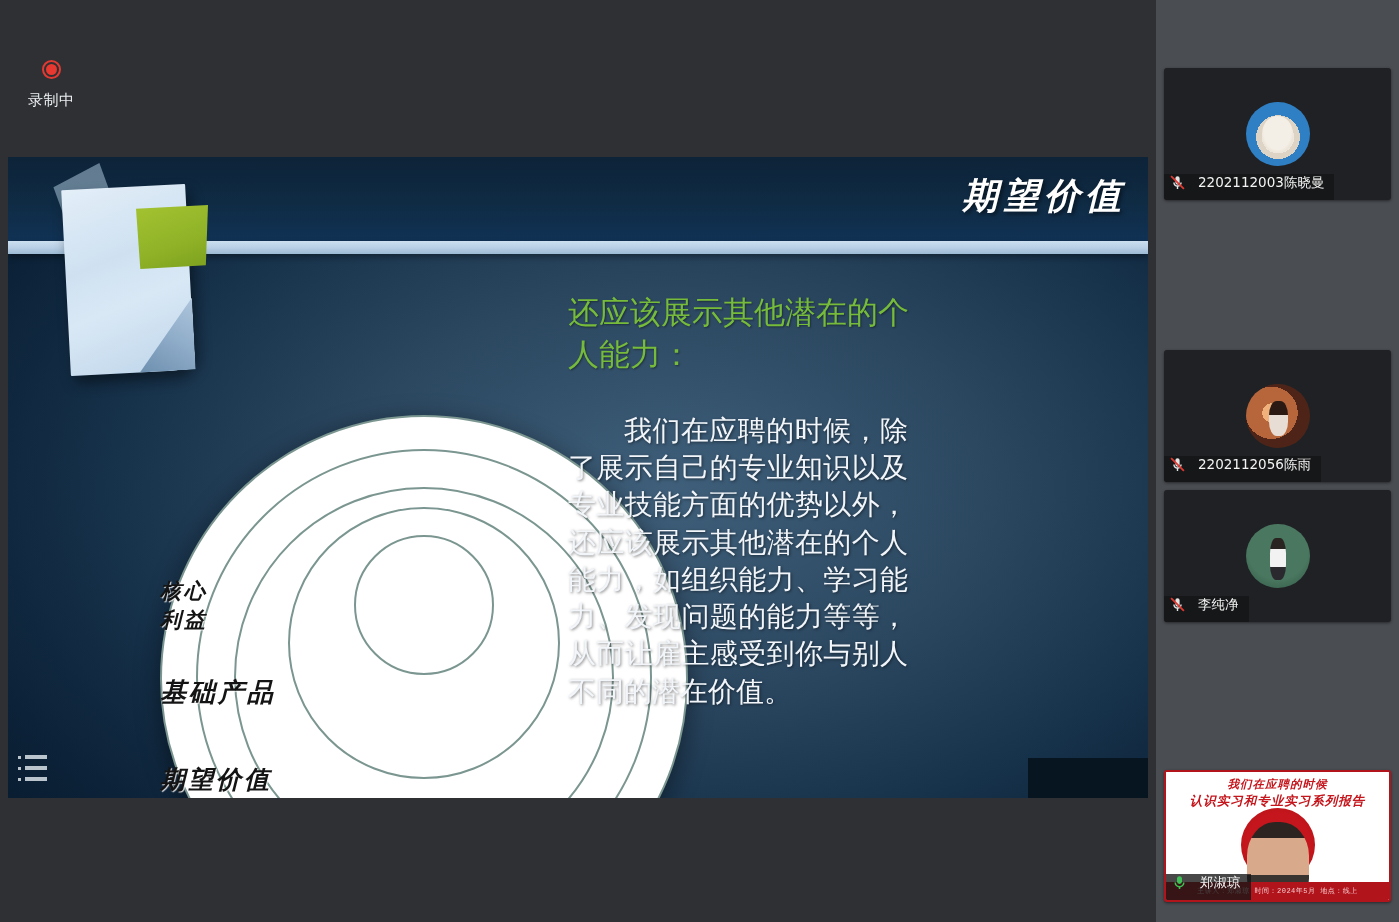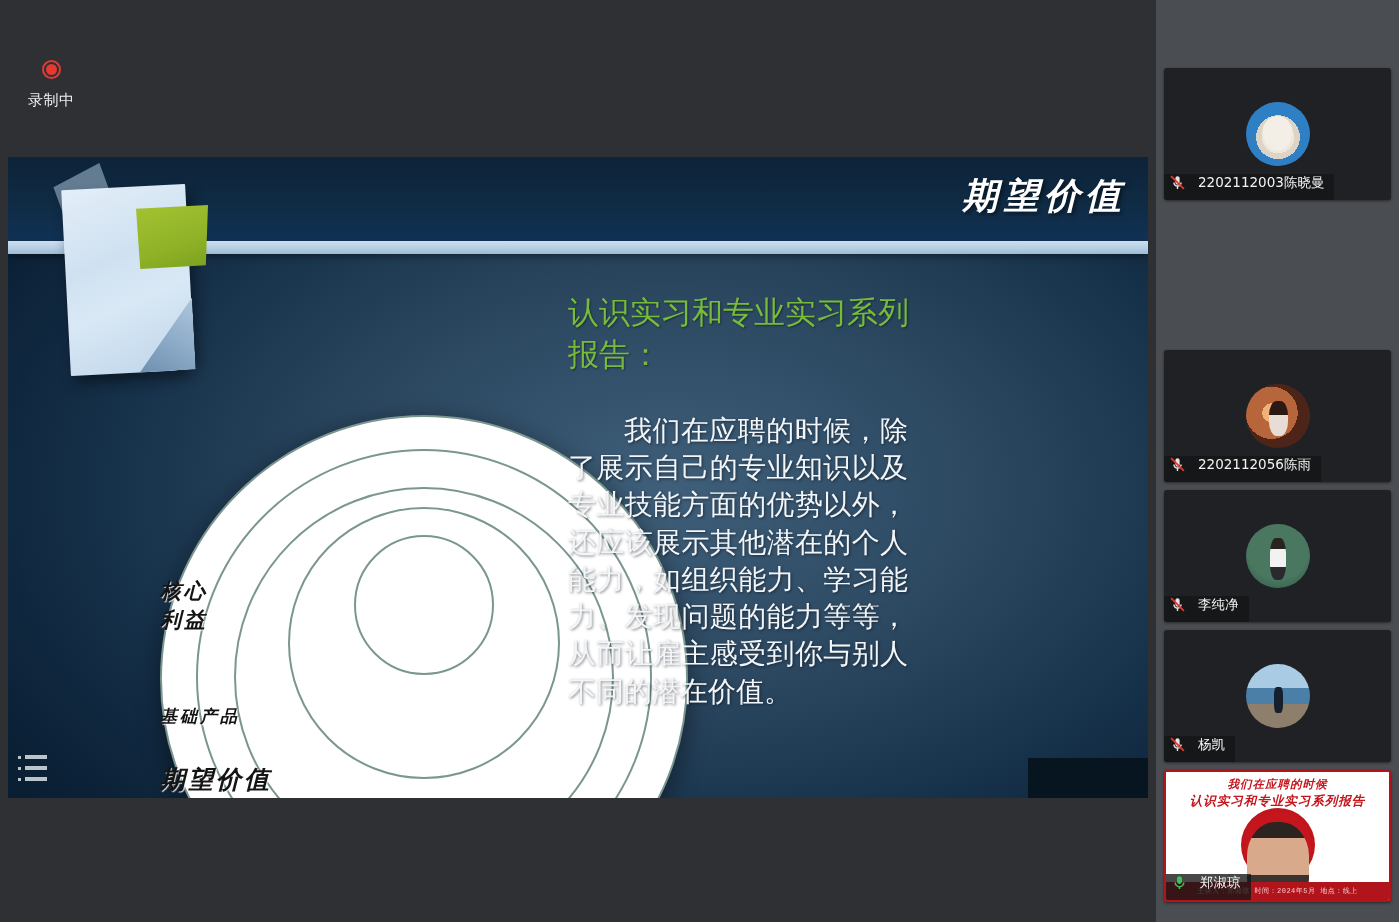--- a/index.html
+++ b/index.html
@@ -115,21 +115,21 @@
     text-align: left;
     color: #141414;
     font-weight: bold;
     font-style: italic;
     font-family: "DejaVu Serif", serif;
     letter-spacing: 3px;
     text-shadow: 1px 1px 1px rgba(255,255,255,.85);
     z-index: 6;
   }
   #lbl-core     { top: 162px; font-size: 21px; line-height: 1.38; }
-  #lbl-basic    { top: 290px; font-size: 17px; }
+  #lbl-basic    { top: 260px; font-size: 26px; }
   #lbl-expected { top: 348px; font-size: 25px; }
 
   
   #slide-heading {
     position: absolute; left: 560px; top: 135px; width: 360px;
     color: #76bb3a; font-size: 31px; line-height: 1.34;
     font-family: "DejaVu Sans", sans-serif;
     text-shadow: 1px 1px 2px rgba(0,0,0,.4);
   }
   #slide-body {
@@ -302,21 +302,21 @@
 
         <div class="ring-label" id="lbl-core">
           <div>核心</div>
           <div>利益</div>
         </div>
         <div class="ring-label" id="lbl-basic">基础产品</div>
         <div class="ring-label" id="lbl-expected">期望价值</div>
 
       </div>
 
-      <div id="slide-heading">认识实习和专业实习系列报告：</div>
+      <div id="slide-heading">还应该展示其他潜在的个人能力：</div>
       <div id="slide-body">我们在应聘的时候，除了展示自己的专业知识以及专业技能方面的优势以外，还应该展示其他潜在的个人能力，如组织能力、学习能力、发现问题的能力等等，从而让雇主感受到你与别人不同的潜在价值。</div>
 
       <div id="slide-menu-icon">
         <div class="row">
             <span class="dot"></span>
             <span class="bar"></span>
           </div>
         <div class="row">
             <span class="dot"></span>
             <span class="bar"></span>
@@ -368,32 +368,20 @@
         <span class="mic">
           <svg viewBox="0 0 24 24">
               <path d="M12 3a3 3 0 0 1 3 3v6a3 3 0 0 1-6 0V6a3 3 0 0 1 3-3zm6 9a6 6 0 0 1-5 5.9V21h-2v-3.1A6 6 0 0 1 6 12h2a4 4 0 0 0 8 0h2z" fill="#e6e6e6"></path>
               <path d="M3 3l18 18" stroke="#e03a32" stroke-width="2.4" fill="none"></path>
             </svg>
         </span>
         <span class="pname">李纯净</span>
       </div>
     </div>
 
-    <div class="tile" style="top:630px">
-      <div class="avatar av-sea"></div>
-      <div class="nameplate">
-        <span class="mic">
-          <svg viewBox="0 0 24 24">
-              <path d="M12 3a3 3 0 0 1 3 3v6a3 3 0 0 1-6 0V6a3 3 0 0 1 3-3zm6 9a6 6 0 0 1-5 5.9V21h-2v-3.1A6 6 0 0 1 6 12h2a4 4 0 0 0 8 0h2z" fill="#e6e6e6"></path>
-              <path d="M3 3l18 18" stroke="#e03a32" stroke-width="2.4" fill="none"></path>
-            </svg>
-        </span>
-        <span class="pname">杨凯</span>
-      </div>
-    </div>
 
     <div class="tile tile-presenter" style="top:770px">
       <div class="pres-bg">
         <div class="pres-title1">我们在应聘的时候</div>
         <div class="pres-title2">认识实习和专业实习系列报告</div>
         <div class="pres-seal"></div>
         <div class="pres-person"></div>
         <div class="pres-strip">
           <span>主讲人：郑淑琼   时间：2024年5月   地点：线上</span>
         </div>

